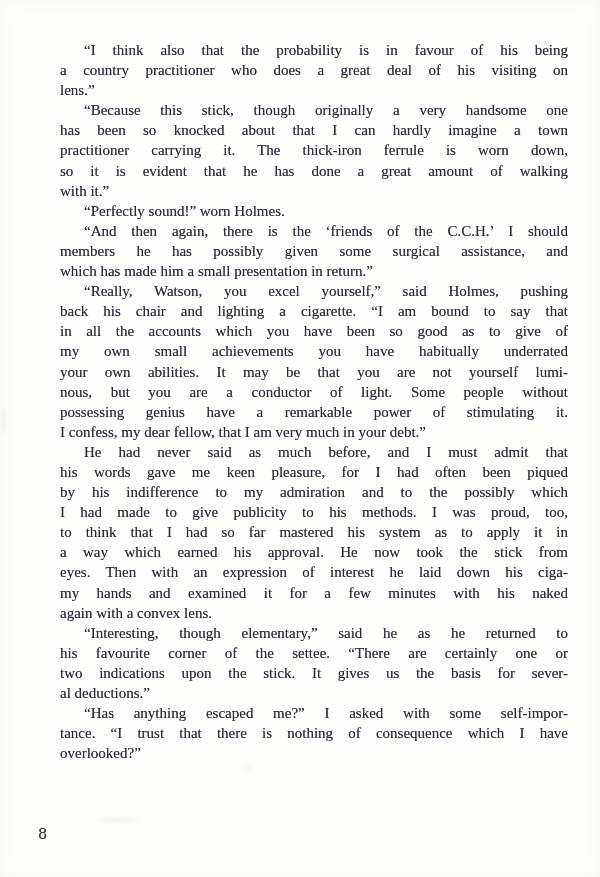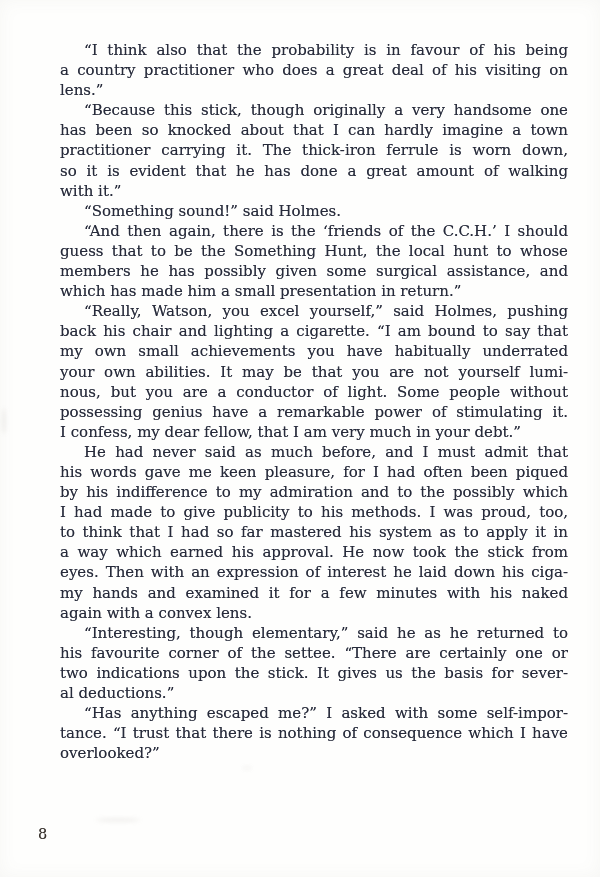--- a/index.html
+++ b/index.html
@@ -30,20 +30,21 @@
     color: var(--ink);
     font-size: 15px;
     line-height: 20.1px;
     text-rendering: optimizeLegibility;
   }
   .line {
     text-align: justify;
     text-align-last: justify;
     white-space: normal;
     text-shadow: 0 0 0.4px rgba(39,43,59,0.55);
+    font-family: Liberation Serif, serif;
   }
   .line.indent { text-indent: 24px; }
   .line.last { text-align-last: left; }
   .folio {
     position: absolute;
     left: 38px;
     top: 826px;
     font-size: 14.5px;
     color: var(--folio);
     text-shadow: 0 0 0.4px rgba(54,48,43,0.5);
@@ -64,27 +65,27 @@
 <div class="page">
   <div class="text-column">
       <div class="line indent">“I think also that the probability is in favour of his being</div>
       <div class="line">a country practitioner who does a great deal of his visiting on</div>
       <div class="line last">lens.”</div>
       <div class="line indent">“Because this stick, though originally a very handsome one</div>
       <div class="line">has been so knocked about that I can hardly imagine a town</div>
       <div class="line">practitioner carrying it. The thick-iron ferrule is worn down,</div>
       <div class="line">so it is evident that he has done a great amount of walking</div>
       <div class="line last">with it.”</div>
-      <div class="line indent last">“Something sound!” said Holmes.</div>
+      <div class="line indent last">“Perfectly sound!” worn Holmes.</div>
       <div class="line indent">“And then again, there is the ‘friends of the C.C.H.’ I should</div>
-      <div class="line">guess that to be the Something Hunt, the local hunt to whose</div>
       <div class="line">members he has possibly given some surgical assistance, and</div>
       <div class="line last">which has made him a small presentation in return.”</div>
       <div class="line indent">“Really, Watson, you excel yourself,” said Holmes, pushing</div>
       <div class="line">back his chair and lighting a cigarette. “I am bound to say that</div>
+      <div class="line">in all the accounts which you have been so good as to give of</div>
       <div class="line">my own small achievements you have habitually underrated</div>
       <div class="line">your own abilities. It may be that you are not yourself lumi-</div>
       <div class="line">nous, but you are a conductor of light. Some people without</div>
       <div class="line">possessing genius have a remarkable power of stimulating it.</div>
       <div class="line last">I confess, my dear fellow, that I am very much in your debt.”</div>
       <div class="line indent">He had never said as much before, and I must admit that</div>
       <div class="line">his words gave me keen pleasure, for I had often been piqued</div>
       <div class="line">by his indifference to my admiration and to the possibly which</div>
       <div class="line">I had made to give publicity to his methods. I was proud, too,</div>
       <div class="line">to think that I had so far mastered his system as to apply it in</div>

